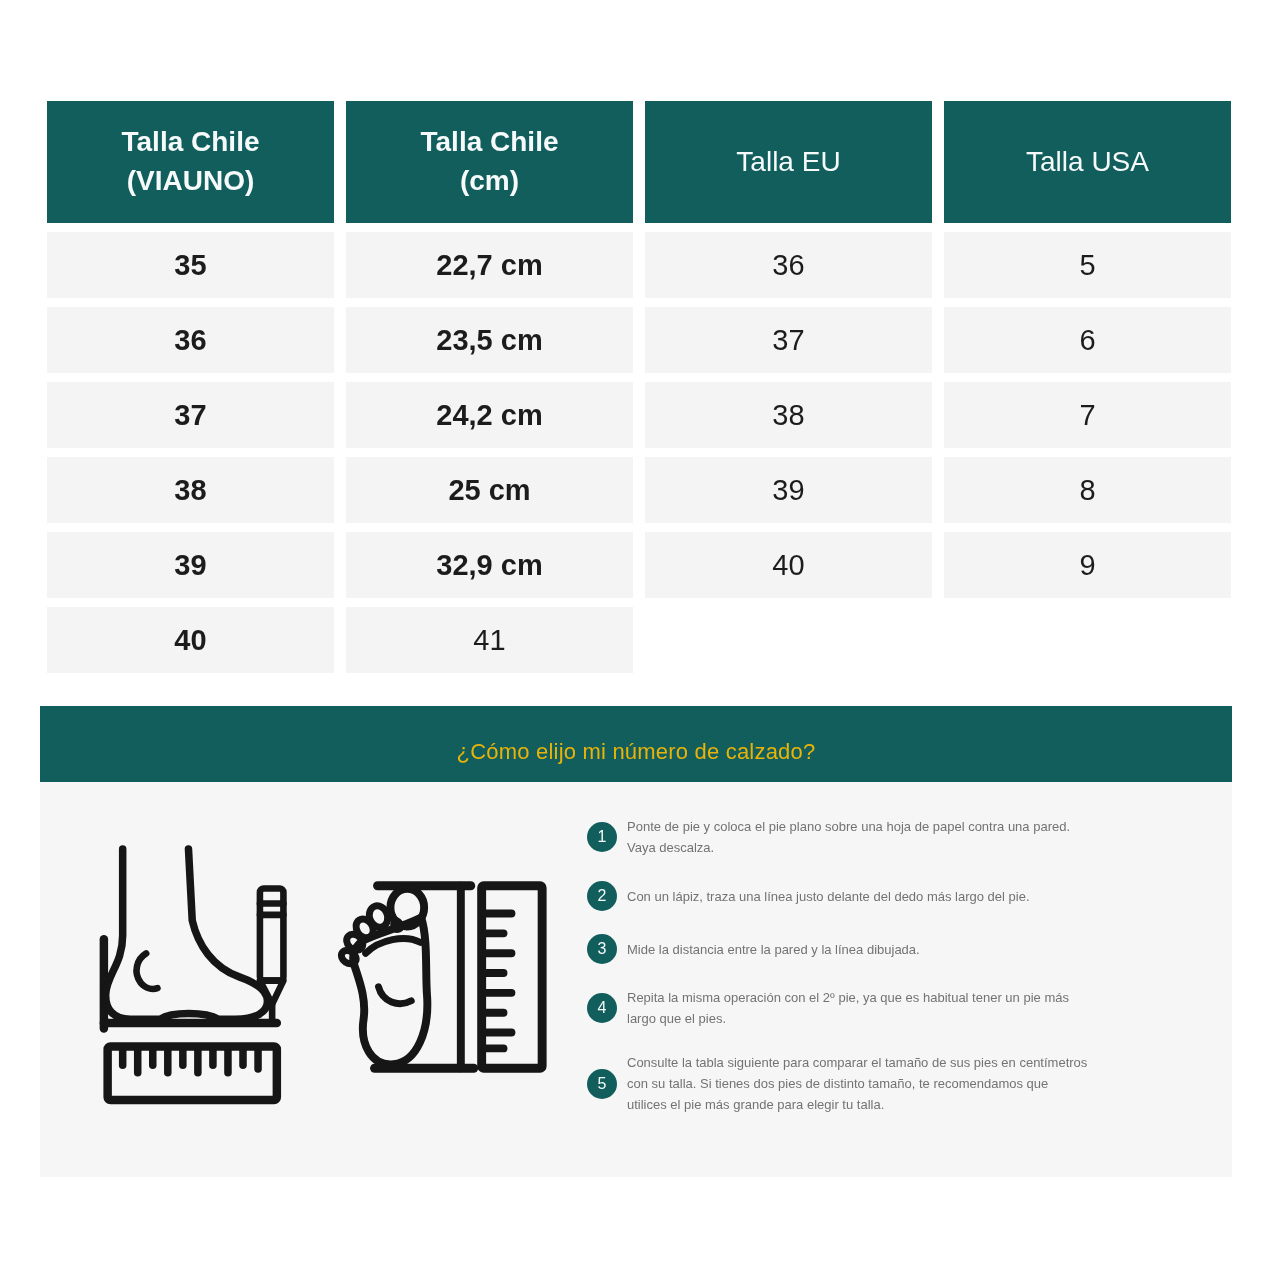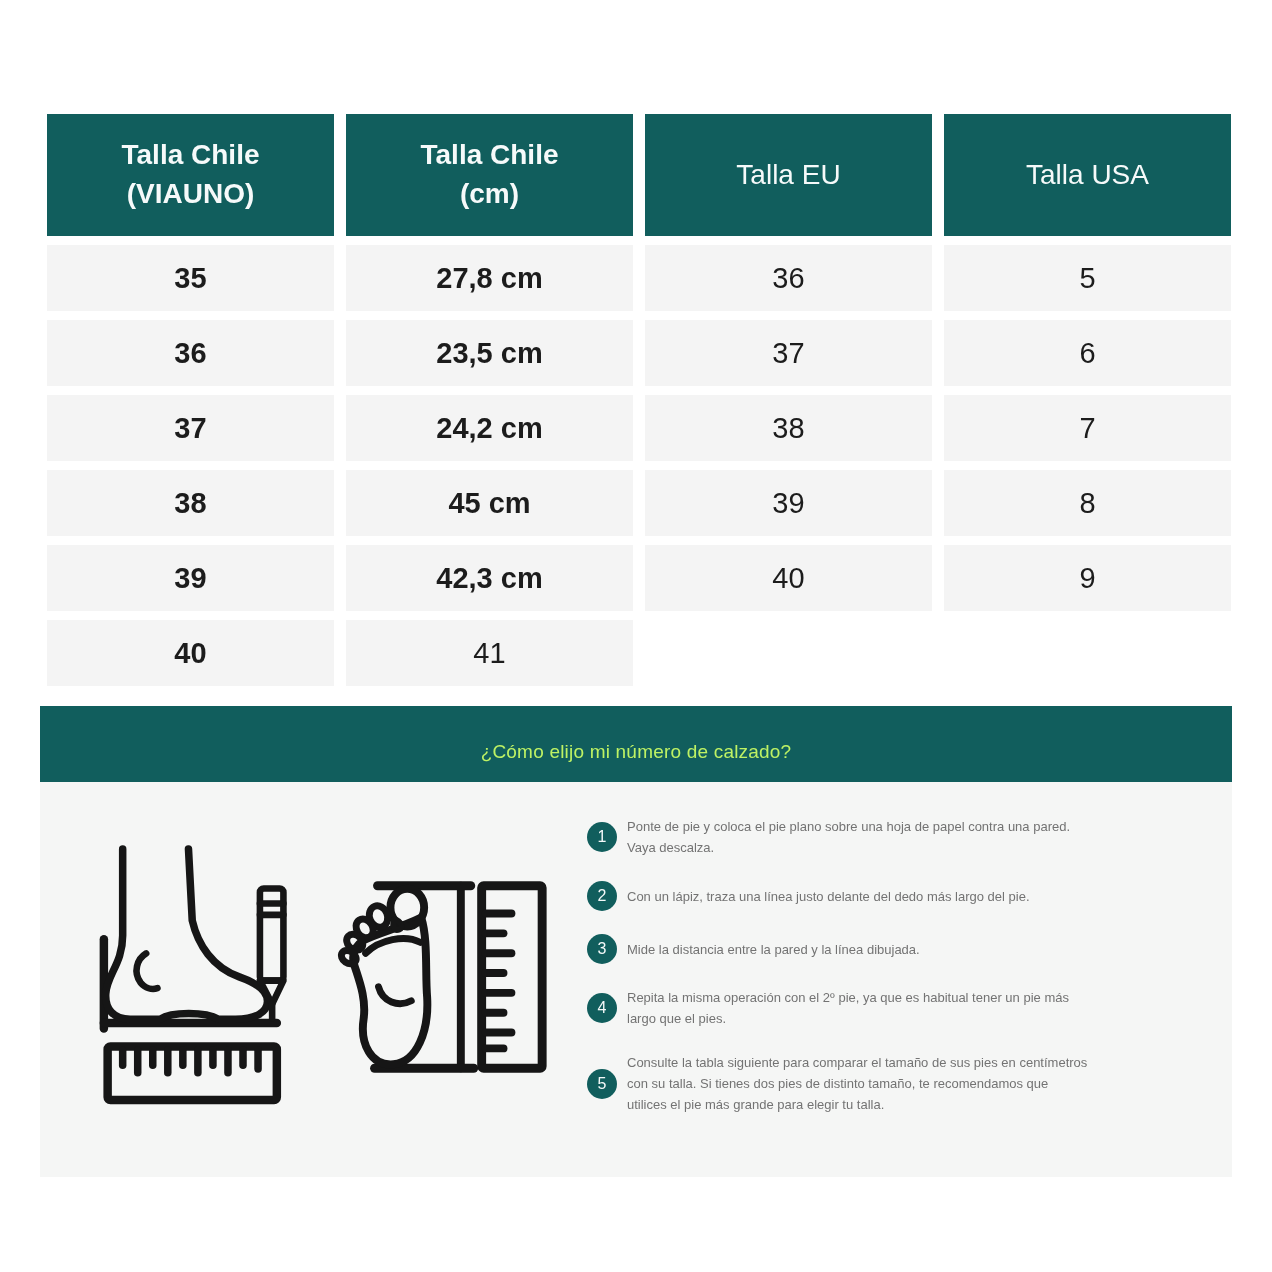--- a/index.html
+++ b/index.html
@@ -8,21 +8,21 @@
     --panel-bg:#f5f6f5;
     --ink:#1d1d1b;
   }
   *{margin:0;padding:0;box-sizing:border-box;}
   html,body{background:#fff;}
   body{font-family:"Liberation Sans","DejaVu Sans",sans-serif;color:var(--ink);}
   .page{position:relative;width:1272px;height:1272px;background:#ffffff;overflow:hidden;}
 
   
   .size-table{
-    position:absolute;left:47px;top:114px;width:1184px;
+    position:absolute;left:47px;top:101px;width:1184px;
     display:grid;
     grid-template-columns:repeat(4,287px);
     grid-template-rows:122px repeat(6,66px);
     gap:9px 12px;
   }
   .hcell{
     background:var(--accent-teal);color:#f6fafa;
     display:flex;flex-direction:column;align-items:center;justify-content:center;
     font-size:28px;line-height:1.38;text-align:center;
   }
@@ -30,23 +30,23 @@
   .dcell{
     background:var(--row-bg);
     display:flex;align-items:center;justify-content:center;
     font-size:29px;color:#1c1c1c;
   }
   .dcell.bold{font-weight:700;}
 
   
   .guide-title{
     position:absolute;left:40px;top:706px;width:1192px;height:92px;
-    background:var(--accent-teal);color:#bef264;
+    background:var(--accent-teal);color:#eab308;
     display:flex;align-items:center;justify-content:center;
-    font-size:19px;letter-spacing:.2px;
+    font-size:22px;letter-spacing:.2px;
   }
 
   
   .guide-panel{
     position:absolute;left:40px;top:782px;width:1192px;height:395px;
     background:var(--panel-bg);
   }
   .icon-foot-side{position:absolute;left:30px;top:52px;width:252px;height:282px;}
   .icon-footprint{position:absolute;left:282px;top:76px;width:238px;height:238px;}
 
@@ -84,41 +84,41 @@
     <div class="hcell">
       <div>Talla EU</div>
       <div></div>
     </div>
     <div class="hcell">
       <div>Talla USA</div>
       <div></div>
     </div>
 
     <div class="dcell bold">35</div>
-    <div class="dcell bold">27,8 cm</div>
+    <div class="dcell bold">22,7 cm</div>
     <div class="dcell">36</div>
     <div class="dcell">5</div>
 
     <div class="dcell bold">36</div>
     <div class="dcell bold">23,5 cm</div>
     <div class="dcell">37</div>
     <div class="dcell">6</div>
 
     <div class="dcell bold">37</div>
     <div class="dcell bold">24,2 cm</div>
     <div class="dcell">38</div>
     <div class="dcell">7</div>
 
     <div class="dcell bold">38</div>
-    <div class="dcell bold">45 cm</div>
+    <div class="dcell bold">25 cm</div>
     <div class="dcell">39</div>
     <div class="dcell">8</div>
 
     <div class="dcell bold">39</div>
-    <div class="dcell bold">42,3 cm</div>
+    <div class="dcell bold">32,9 cm</div>
     <div class="dcell">40</div>
     <div class="dcell">9</div>
 
     <div class="dcell bold">40</div>
     <div class="dcell">41</div>
   </div>
 
   <div class="guide-title">
     <span>¿Cómo elijo mi número de calzado?</span>
   </div>

